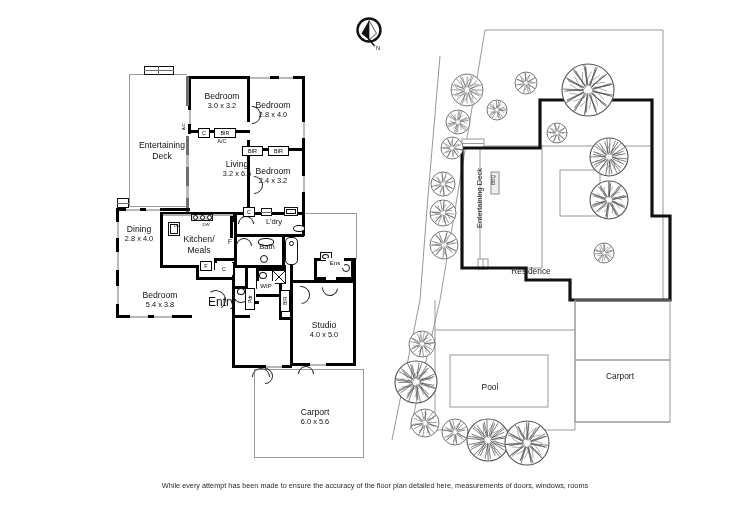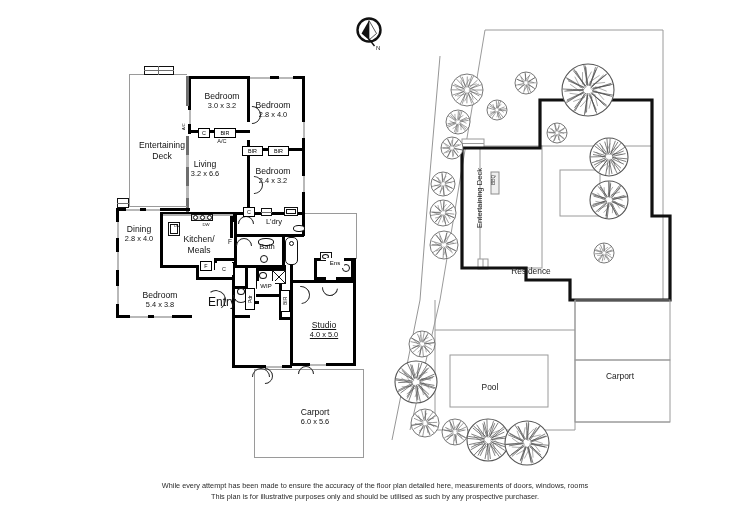--- a/index.html
+++ b/index.html
@@ -287,21 +287,21 @@
       <span>Bedroom</span>
       <span class="dim">2.8 x 4.0</span>
     </div>
     <div class="lbl rm" style="left:238px;top:167px;width:70px;">
       <span>Bedroom</span>
       <span class="dim">2.4 x 3.2</span>
     </div>
     <div class="lbl rm" style="left:125px;top:140px;width:74px;line-height:1.25;">
       <span style="display:inline-block;width:60px;white-space:normal;">Entertaining Deck</span>
     </div>
-    <div class="lbl rm" style="left:174px;top:160px;width:62px;">
+    <div class="lbl rm" style="left:206px;top:160px;width:62px;">
       <span>Living</span>
       <span class="dim">3.2 x 6.6</span>
     </div>
     <div class="lbl rm" style="left:108px;top:225px;width:62px;">
       <span>Dining</span>
       <span class="dim">2.8 x 4.0</span>
     </div>
     <div class="lbl rm" style="left:172px;top:234px;width:54px;line-height:1.25;">
       <span style="display:inline-block;width:42px;white-space:normal;">Kitchen/ Meals</span>
     </div>
@@ -311,21 +311,21 @@
     </div>
     <div class="lbl rm" style="left:200px;top:296px;width:44px;font-size:12px;">
       <span>Entry</span>
     </div>
     <div class="lbl rm" style="left:256px;top:218px;width:36px;font-size:7.6px;">
       <span>L'dry</span>
     </div>
     <div class="lbl rm" style="left:250px;top:243px;width:34px;font-size:7.6px;">
       <span>Bath</span>
     </div>
-    <div class="lbl rm" style="left:294px;top:321px;width:60px;text-decoration:underline;">
+    <div class="lbl rm" style="left:294px;top:321px;width:60px;">
       <span>Studio</span>
       <span class="dim">4.0 x 5.0</span>
     </div>
     <div class="lbl rm" style="left:285px;top:408px;width:60px;">
       <span>Carport</span>
       <span class="dim">6.0 x 5.6</span>
     </div>
   </div>
 
   <div class="abs" style="left:380px;top:0;width:370px;height:470px;">
@@ -1027,16 +1027,15 @@
       <text x="110" y="390" font-size="8.4" text-anchor="middle" font-family="Liberation Sans, sans-serif" fill="#222">Pool</text>
       <text x="240" y="379" font-size="8.4" text-anchor="middle" font-family="Liberation Sans, sans-serif" fill="#222">Carport</text>
     </svg>
 
     <div class="vtext" style="left:95px;top:168px;">Entertaining Deck</div>
     <div class="vtext" style="left:111px;top:175px;font-size:4.6px;color:#333;">BBQ</div>
   </div>
 
   <div id="disclaimer">
     <div>While every attempt has been made to ensure the accuracy of the floor plan detailed here, measurements of doors, windows, rooms</div>
-    <div>This plan is for illustrative purposes only and should be utilised as such by any prospective purchaser.</div>
   </div>
 
 </div>
 
 </body></html>

